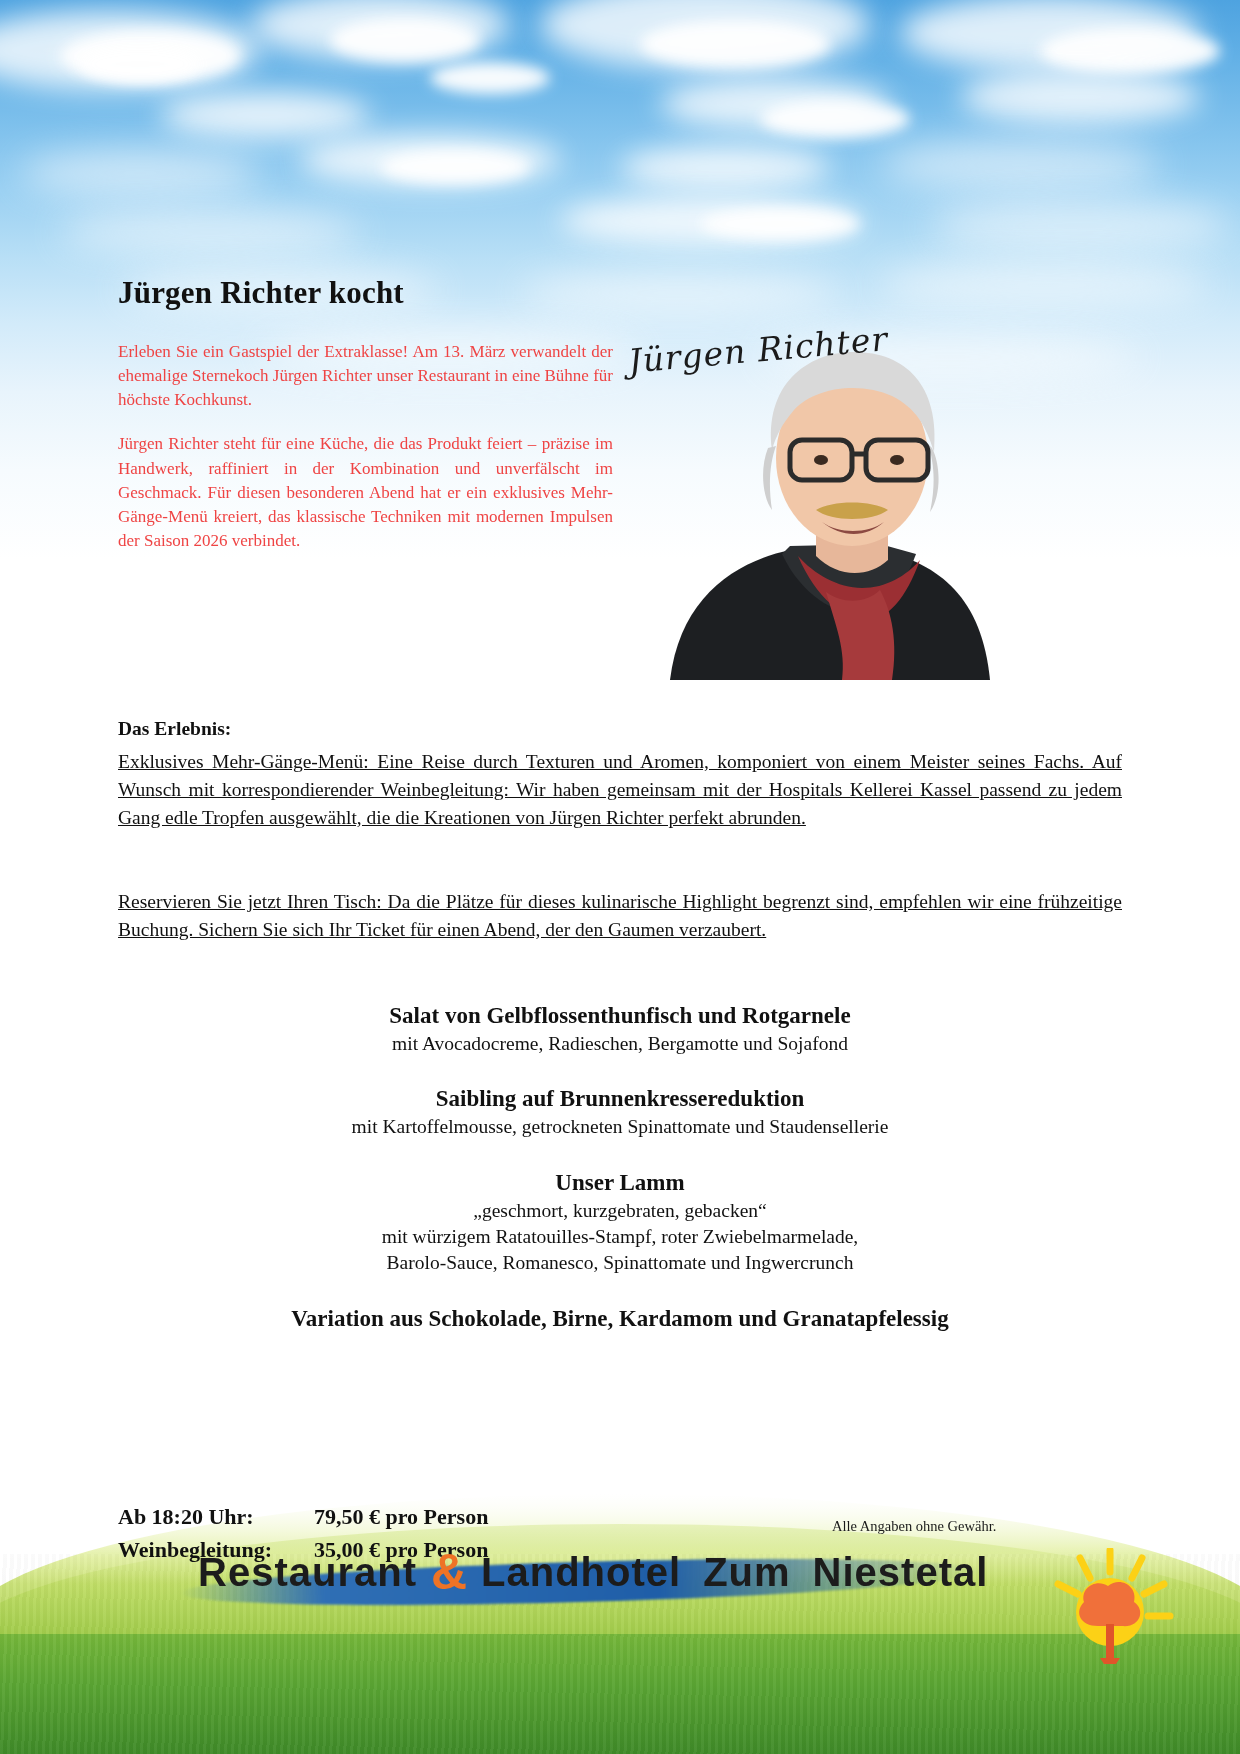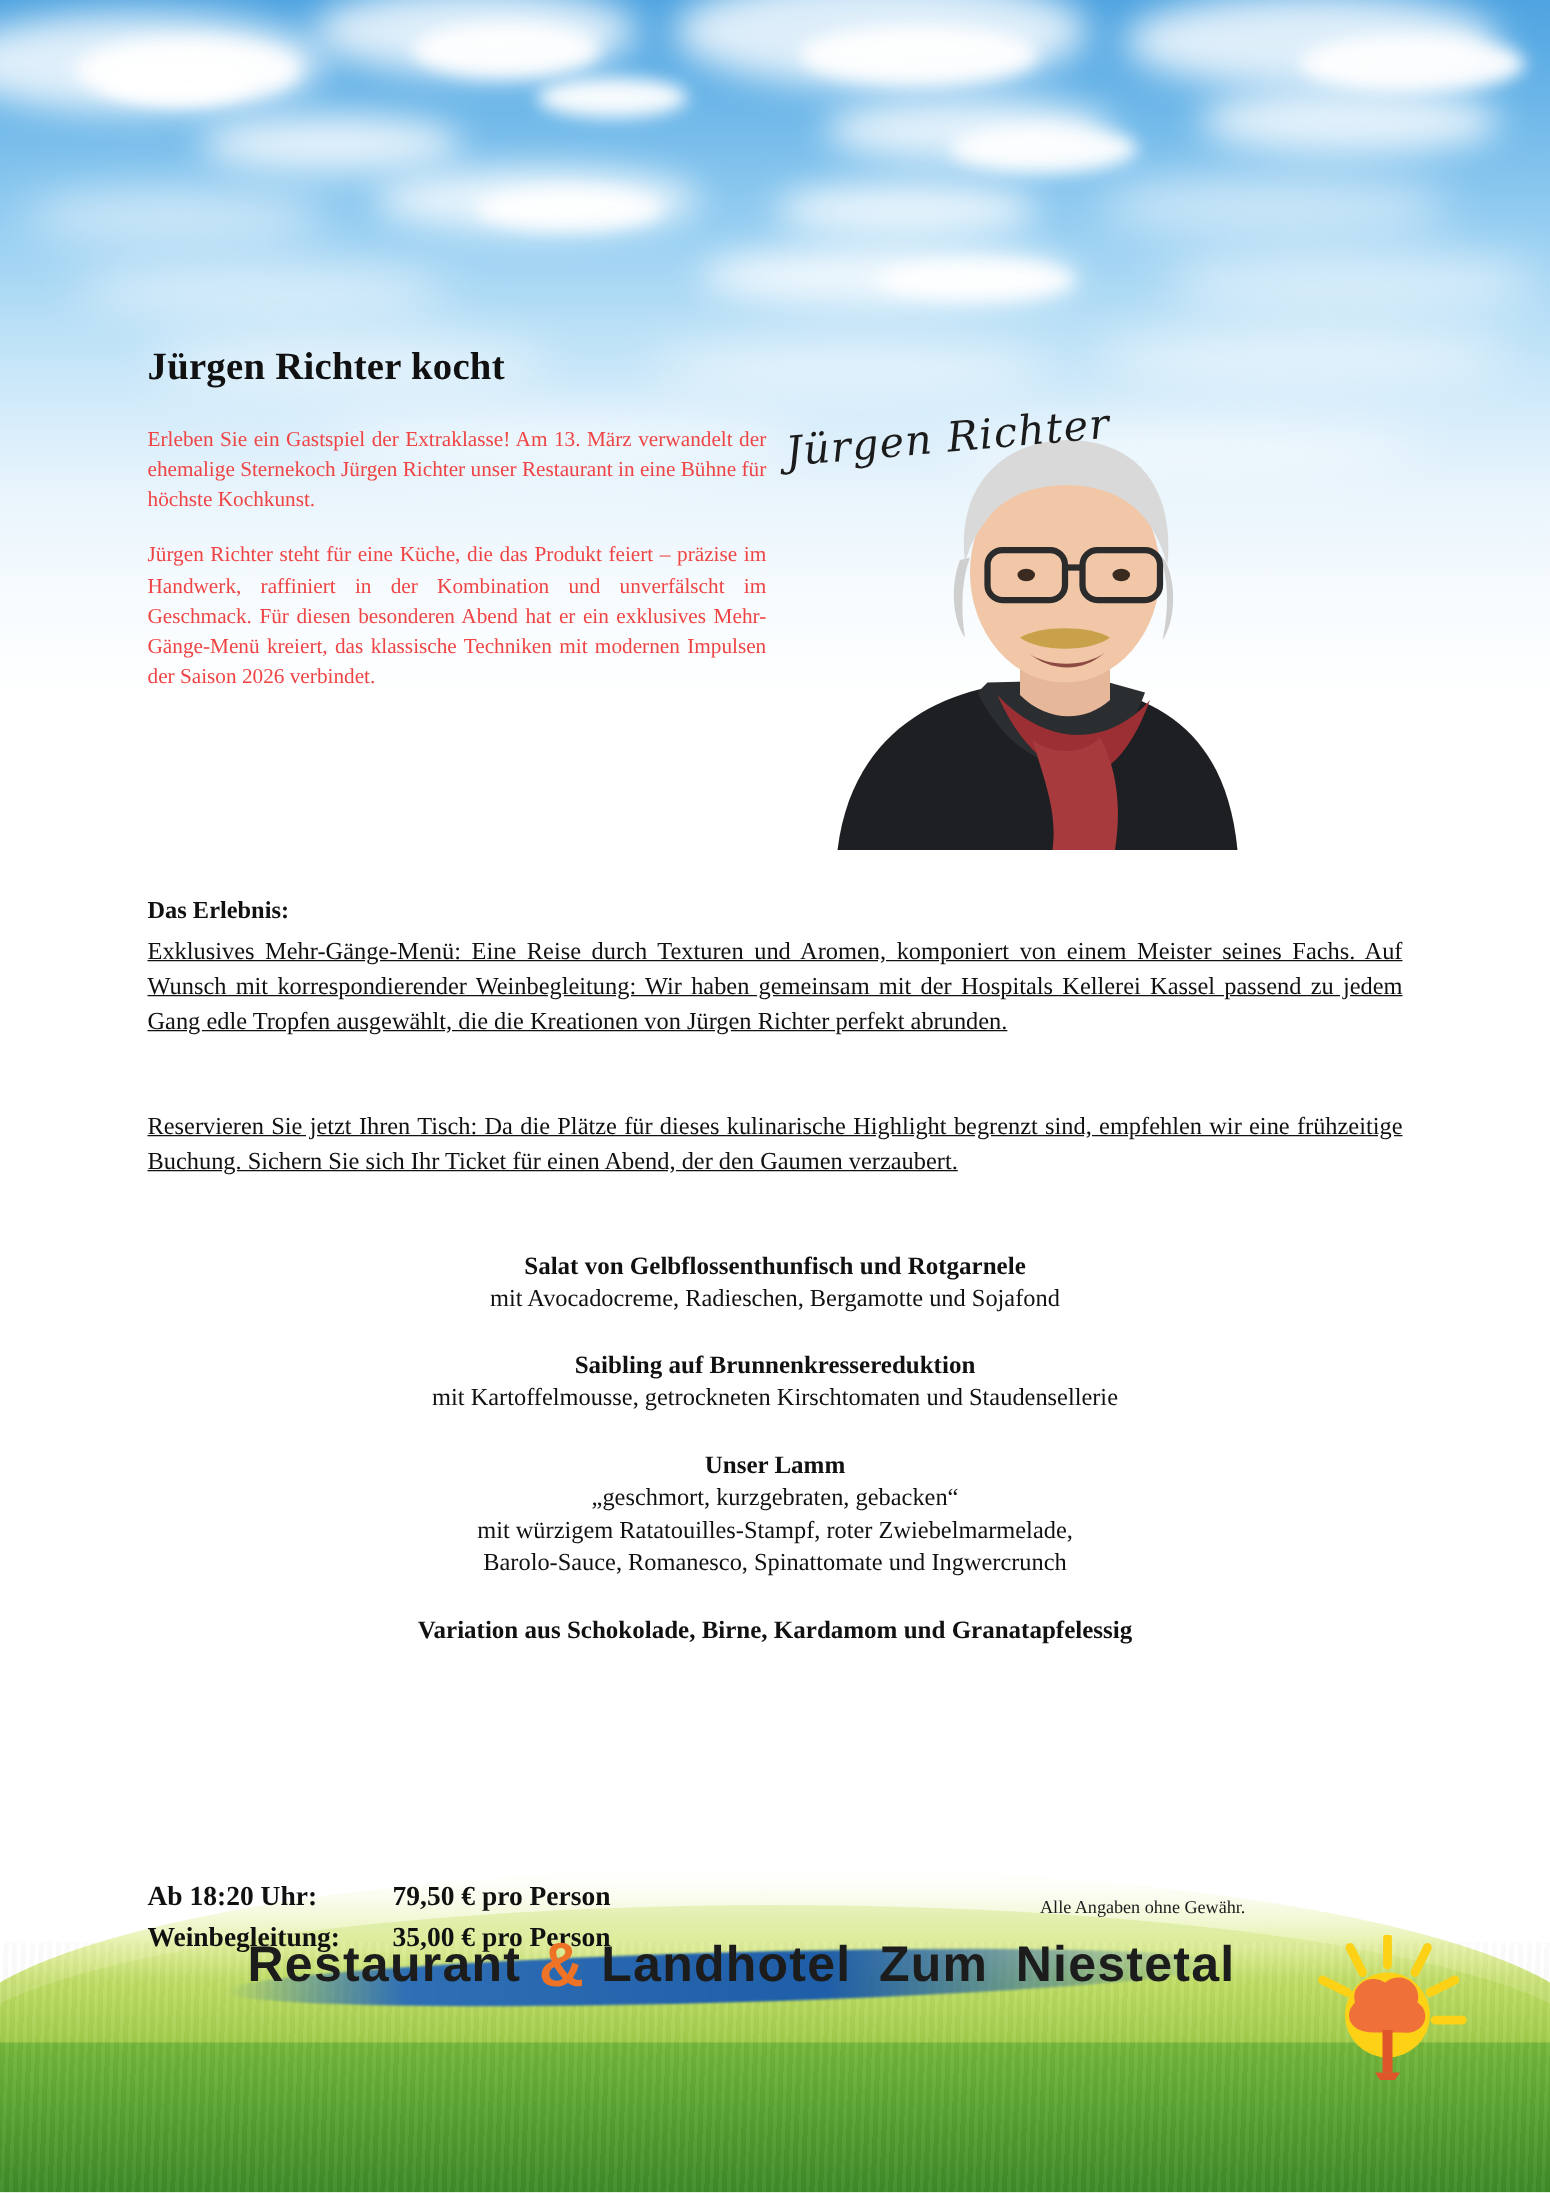--- a/index.html
+++ b/index.html
@@ -166,21 +166,21 @@
   .menu {
     position: absolute;
     left: 118px;
     top: 1000px;
     width: 1004px;
     text-align: center;
     color: #111;
   }
   .course { margin-bottom: 26px; }
   .course-title {
-    font-size: 20px;
+    font-size: 23px;
     font-weight: bold;
     line-height: 1.35;
   }
   .course-desc {
     font-size: 19.5px;
     line-height: 1.35;
   }
   .course-final .course-title { margin-top: 4px; }
 
   .prices {
@@ -330,21 +330,21 @@
   <div class="wide-text wide-1">Exklusives Mehr-Gänge-Menü: Eine Reise durch Texturen und Aromen, komponiert von einem Meister seines Fachs. Auf Wunsch mit korrespondierender Weinbegleitung: Wir haben gemeinsam mit der Hospitals Kellerei Kassel passend zu jedem Gang edle Tropfen ausgewählt, die die Kreationen von Jürgen Richter perfekt abrunden.</div>
   <div class="wide-text wide-2">Reservieren Sie jetzt Ihren Tisch: Da die Plätze für dieses kulinarische Highlight begrenzt sind, empfehlen wir eine frühzeitige Buchung. Sichern Sie sich Ihr Ticket für einen Abend, der den Gaumen verzaubert.</div>
 
   <div class="menu">
     <div class="course">
       <div class="course-title">Salat von Gelbflossenthunfisch und Rotgarnele</div>
       <div class="course-desc">mit Avocadocreme, Radieschen, Bergamotte und Sojafond</div>
     </div>
     <div class="course">
       <div class="course-title">Saibling auf Brunnenkressereduktion</div>
-      <div class="course-desc">mit Kartoffelmousse, getrockneten Kirschtomaten und Staudensellerie</div>
+      <div class="course-desc">mit Kartoffelmousse, getrockneten Spinattomate und Staudensellerie</div>
     </div>
     <div class="course">
       <div class="course-title">Unser Lamm</div>
       <div class="course-desc" style="white-space:pre-line;">„geschmort, kurzgebraten, gebacken“
 mit würzigem Ratatouilles-Stampf, roter Zwiebelmarmelade,
 Barolo-Sauce, Romanesco, Spinattomate und Ingwercrunch</div>
     </div>
     <div class="course course-final">
       <div class="course-title">Variation aus Schokolade, Birne, Kardamom und Granatapfelessig</div>
     </div>

